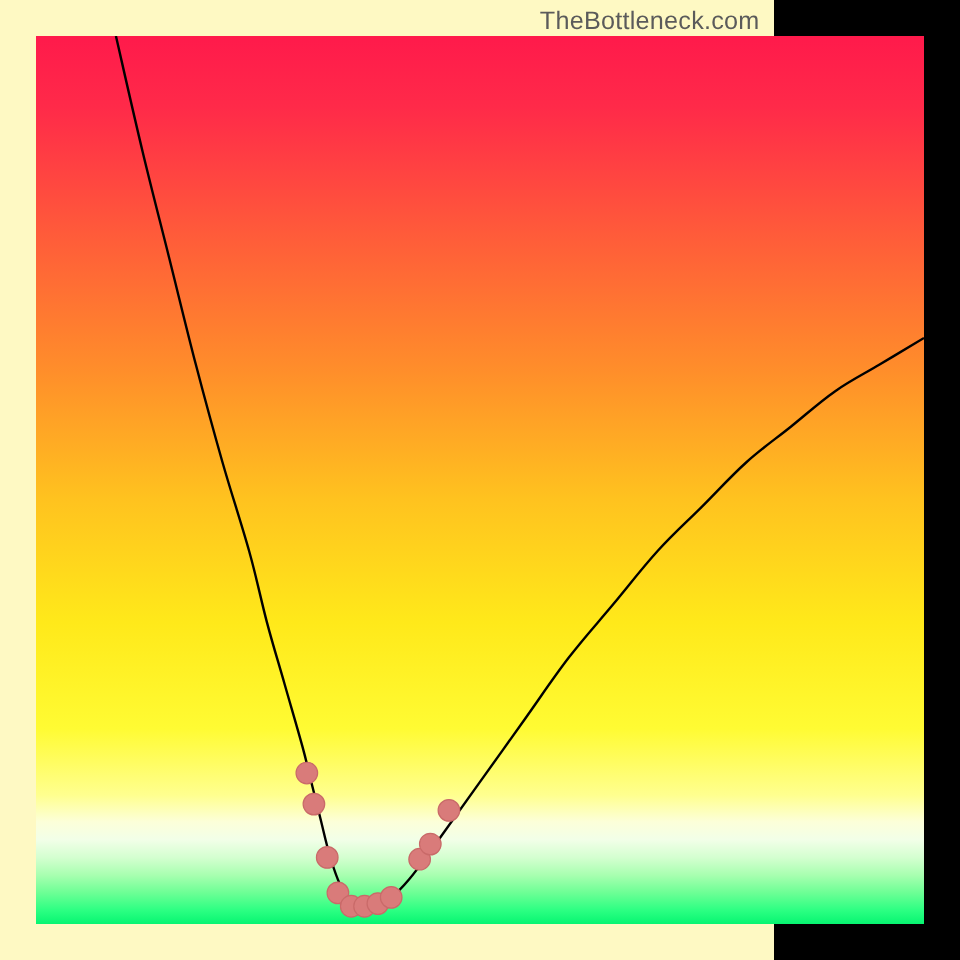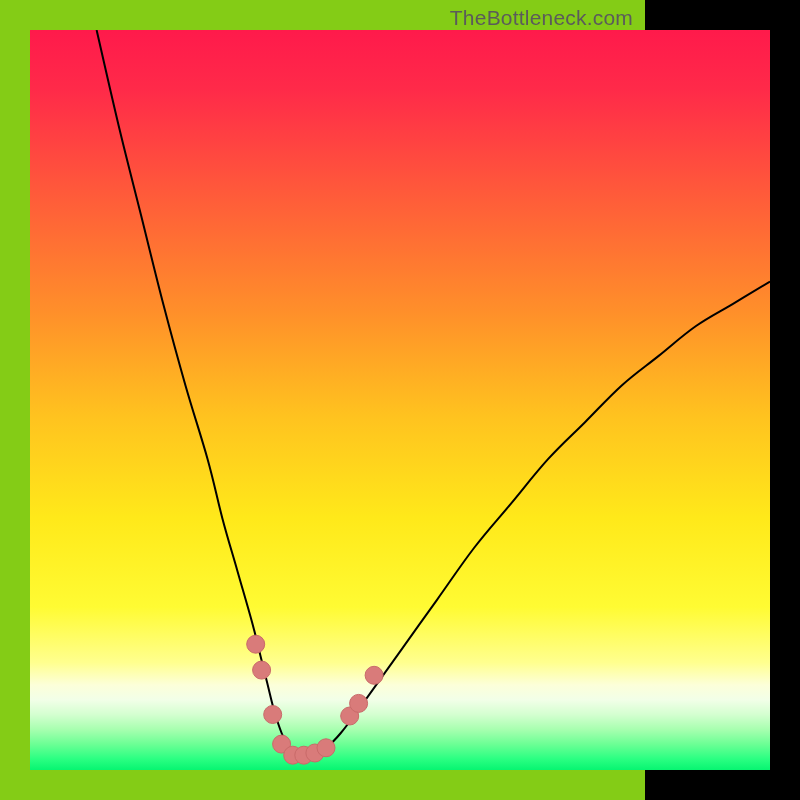--- a/index.html
+++ b/index.html
@@ -8,21 +8,21 @@
     width: 800px;
     height: 800px;
     overflow: hidden;
     background: #000;
     font-family: Arial, Helvetica, sans-serif;
   }
   .frame {
     position: absolute;
     top: 0; left: 0;
     width: 645px; height: 800px;
-    background: #84cc16;
+    background: #fef9c3;
   }
   .plot {
     position: absolute;
     top: 30px;
     left: 30px;
     width: 740px;
     height: 740px;
     overflow: hidden;
   }
   .gradient {

